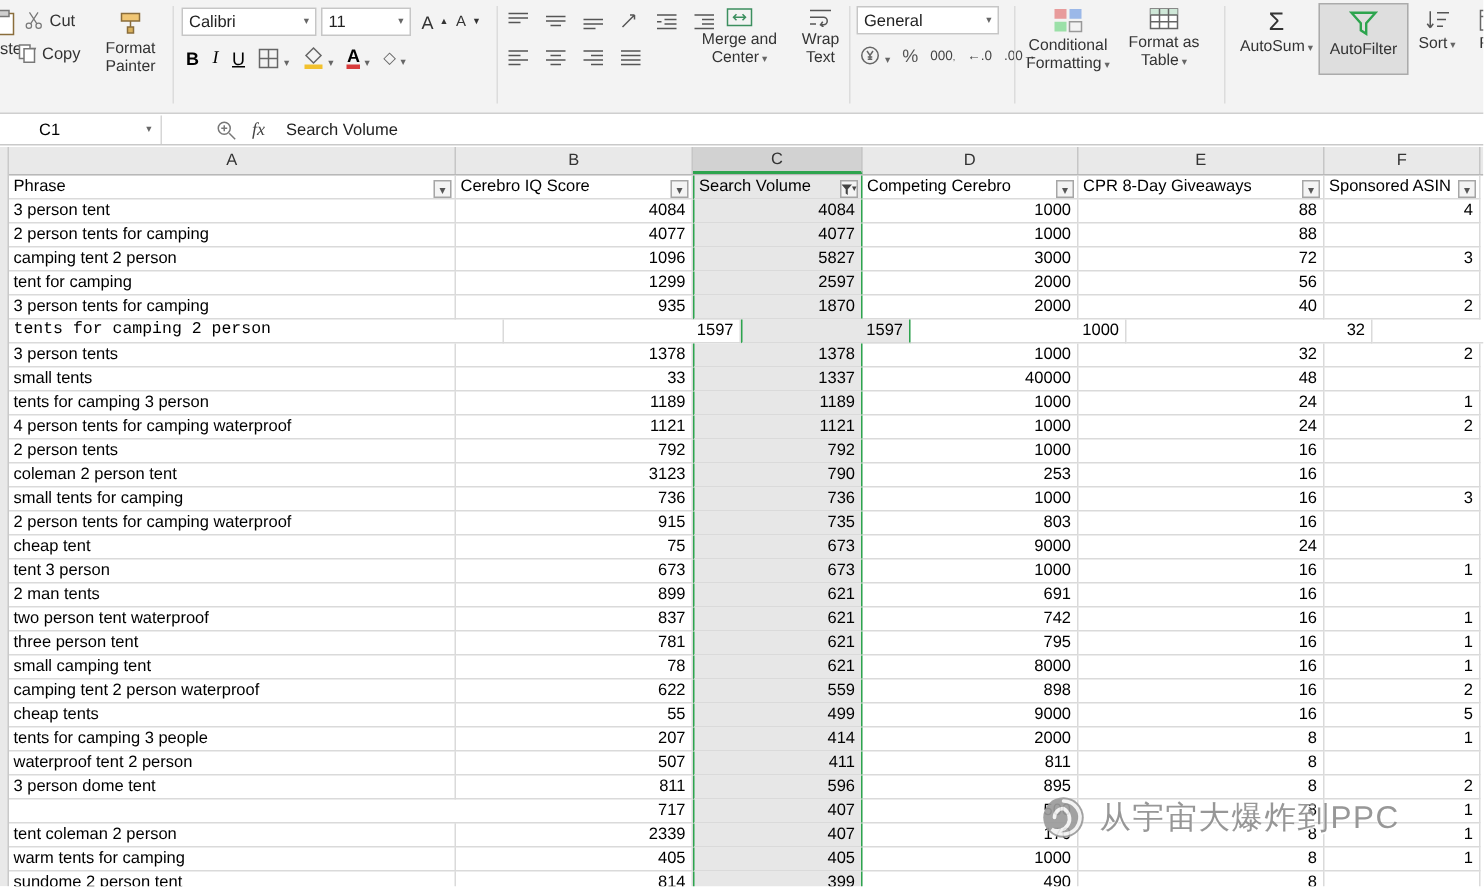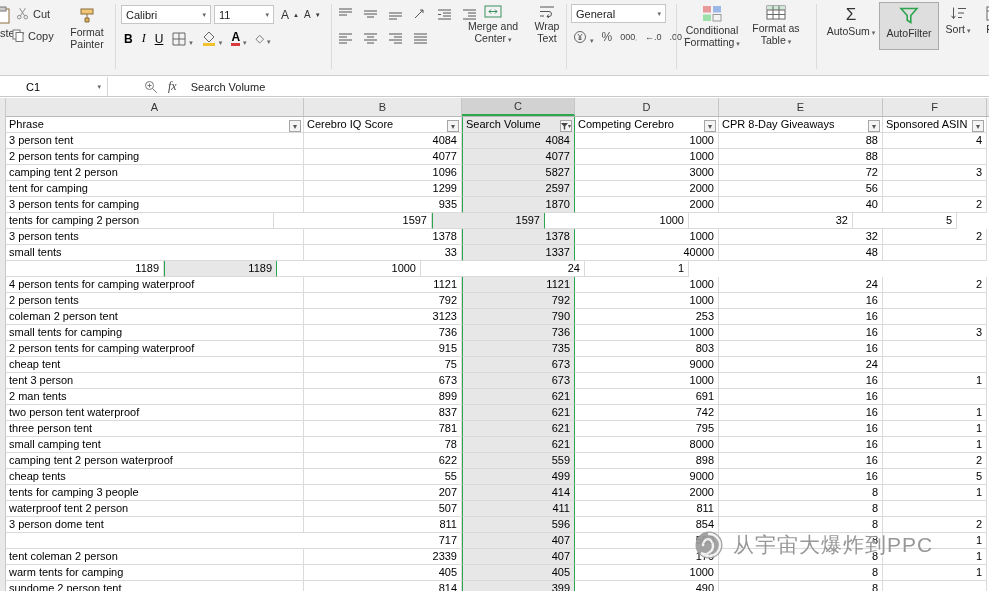--- a/index.html
+++ b/index.html
@@ -331,21 +331,21 @@
       </div>
       <div class="row">
         <div class="cell txt" style="width: 298px;">3 person tents for camping</div>
         <div class="cell num" style="width: 158px;">935</div>
         <div class="cell num csel" style="width: 113px;">1870</div>
         <div class="cell num" style="width: 144px;">2000</div>
         <div class="cell num" style="width: 164px;">40</div>
         <div class="cell num" style="width: 104px;">2</div>
       </div>
       <div class="row">
-        <div class="cell txt" style="width: 268px;">tents for camping 2 person</div>
+        <div class="cell txt" style="width: 330px; font-family: Liberation Mono, monospace;">tents for camping 2 person</div>
         <div class="cell num" style="width: 158px;">1597</div>
         <div class="cell num csel" style="width: 113px;">1597</div>
         <div class="cell num" style="width: 144px;">1000</div>
         <div class="cell num" style="width: 164px;">32</div>
         <div class="cell num" style="width: 104px;">5</div>
       </div>
       <div class="row">
         <div class="cell txt" style="width: 298px;">3 person tents</div>
         <div class="cell num" style="width: 158px;">1378</div>
         <div class="cell num csel" style="width: 113px;">1378</div>
@@ -355,20 +355,21 @@
       </div>
       <div class="row">
         <div class="cell txt" style="width: 298px;">small tents</div>
         <div class="cell num" style="width: 158px;">33</div>
         <div class="cell num csel" style="width: 113px;">1337</div>
         <div class="cell num" style="width: 144px;">40000</div>
         <div class="cell num" style="width: 164px;">48</div>
         <div class="cell num" style="width: 104px;"></div>
       </div>
       <div class="row">
+        <div class="cell txt" style="width: 298px;">tents for camping 3 person</div>
         <div class="cell num" style="width: 158px;">1189</div>
         <div class="cell num csel" style="width: 113px;">1189</div>
         <div class="cell num" style="width: 144px;">1000</div>
         <div class="cell num" style="width: 164px;">24</div>
         <div class="cell num" style="width: 104px;">1</div>
       </div>
       <div class="row">
         <div class="cell txt" style="width: 298px;">4 person tents for camping waterproof</div>
         <div class="cell num" style="width: 158px;">1121</div>
         <div class="cell num csel" style="width: 113px;">1121</div>
@@ -485,21 +486,21 @@
         <div class="cell num" style="width: 158px;">507</div>
         <div class="cell num csel" style="width: 113px;">411</div>
         <div class="cell num" style="width: 144px;">811</div>
         <div class="cell num" style="width: 164px;">8</div>
         <div class="cell num" style="width: 104px;"></div>
       </div>
       <div class="row">
         <div class="cell txt" style="width: 298px;">3 person dome tent</div>
         <div class="cell num" style="width: 158px;">811</div>
         <div class="cell num csel" style="width: 113px;">596</div>
-        <div class="cell num" style="width: 144px;">854</div>
+        <div class="cell num" style="width: 144px;">895</div>
         <div class="cell num" style="width: 164px;">8</div>
         <div class="cell num" style="width: 104px;">2</div>
       </div>
       <div class="row">
         <div class="cell txt" style="width: 298px; margin-top: 15px;">para acampar</div>
         <div class="cell num" style="width: 158px;">717</div>
         <div class="cell num csel" style="width: 113px;">407</div>
         <div class="cell num" style="width: 144px;">500</div>
         <div class="cell num" style="width: 164px;">8</div>
         <div class="cell num" style="width: 104px;">1</div>

